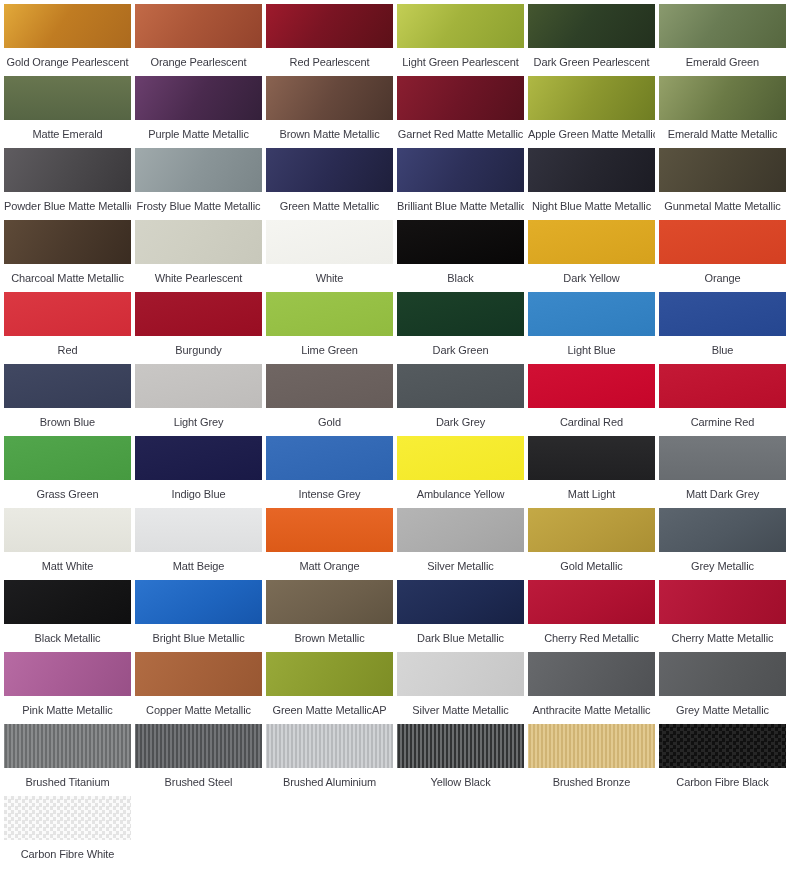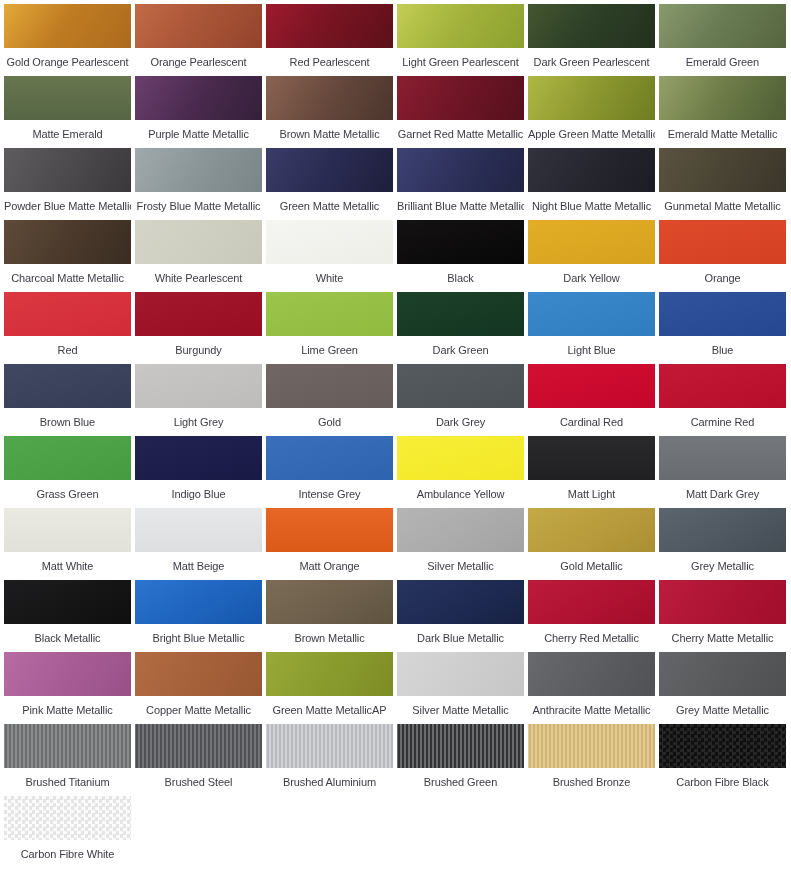--- a/index.html
+++ b/index.html
@@ -432,21 +432,21 @@
     <div class="swatch-cell">
       <div class="swatch-chip">
         <div class="tex" style="background: repeating-linear-gradient(90deg, rgb(221, 223, 226) 0px, rgb(195, 197, 200) 1px, rgb(171, 173, 176) 2px, rgb(195, 197, 200) 3px, rgb(221, 223, 226) 4px), linear-gradient(100deg, rgba(255, 255, 255, 0.22) 0%, rgba(255, 255, 255, 0) 35%, rgba(0, 0, 0, 0.18) 100%);"></div>
       </div>
       <div class="swatch-label">Brushed Aluminium</div>
     </div>
     <div class="swatch-cell">
       <div class="swatch-chip">
         <div class="tex" style="background: repeating-linear-gradient(90deg, rgb(138, 140, 142) 0px, rgb(74, 76, 78) 1px, rgb(25, 26, 27) 2px, rgb(74, 76, 78) 3px, rgb(138, 140, 142) 4px), linear-gradient(100deg, rgba(255, 255, 255, 0.22) 0%, rgba(255, 255, 255, 0) 35%, rgba(0, 0, 0, 0.18) 100%);"></div>
       </div>
-      <div class="swatch-label">Brushed Green</div>
+      <div class="swatch-label">Yellow Black</div>
     </div>
     <div class="swatch-cell">
       <div class="swatch-chip">
         <div class="tex" style="background: repeating-linear-gradient(90deg, rgb(235, 213, 159) 0px, rgb(217, 190, 129) 1px, rgb(199, 169, 103) 2px, rgb(217, 190, 129) 3px, rgb(235, 213, 159) 4px), linear-gradient(100deg, rgba(255, 255, 255, 0.22) 0%, rgba(255, 255, 255, 0) 35%, rgba(0, 0, 0, 0.18) 100%);"></div>
       </div>
       <div class="swatch-label">Brushed Bronze</div>
     </div>
     <div class="swatch-cell">
       <div class="swatch-chip">
         <div class="tex" style="background: repeating-conic-gradient(rgb(38, 38, 38) 0%, rgb(38, 38, 38) 25%, rgb(16, 16, 16) 0%, rgb(16, 16, 16) 50%) 0% 0% / 7px 7px;"></div>

